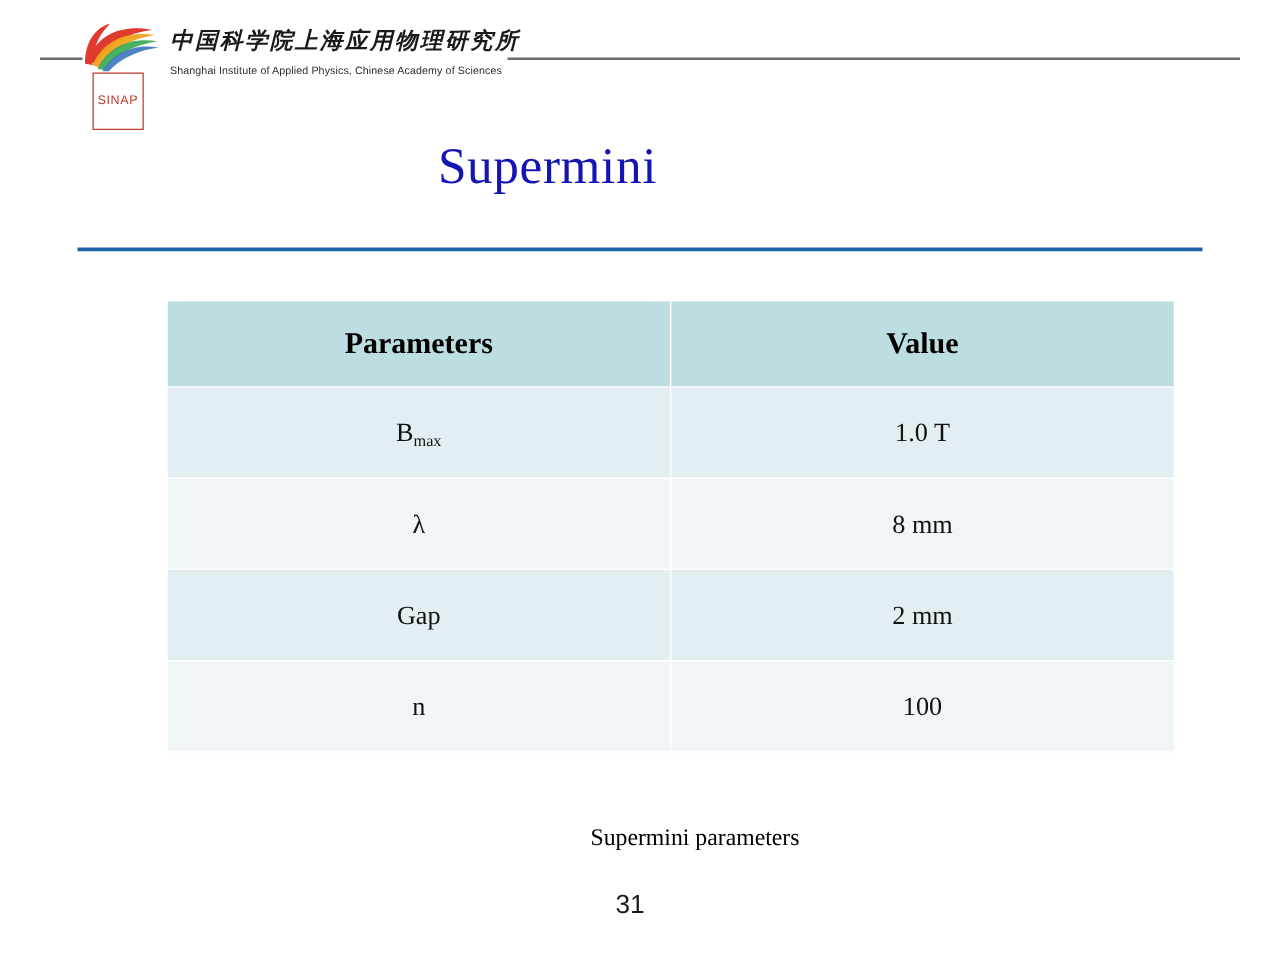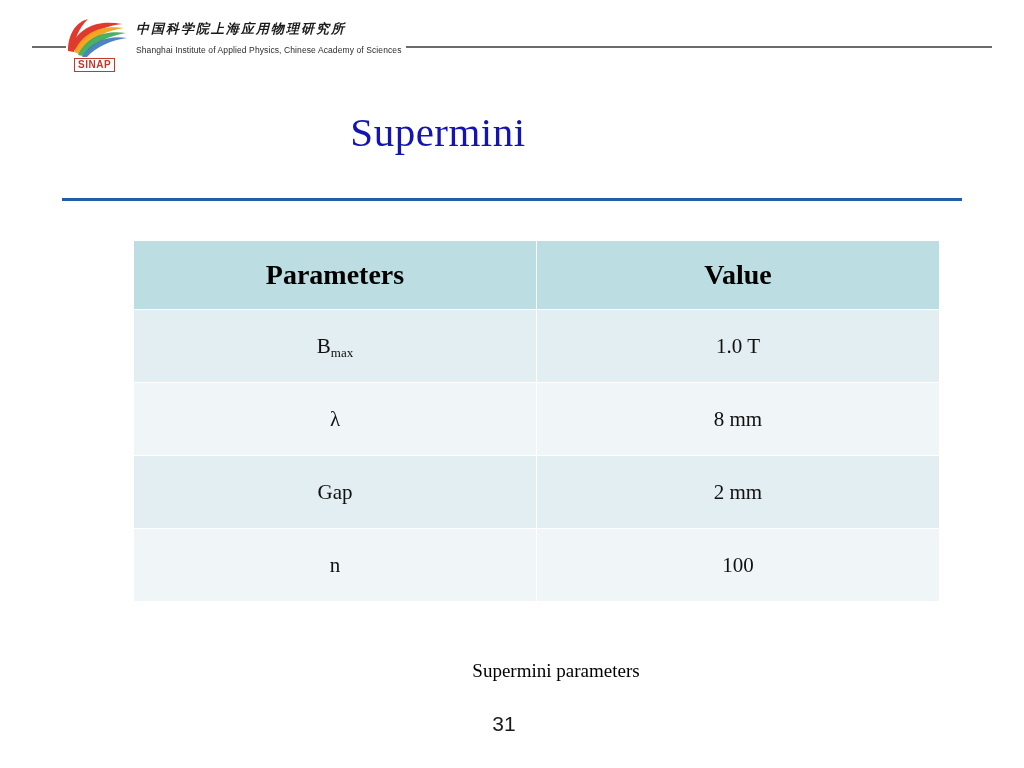--- a/index.html
+++ b/index.html
@@ -49,34 +49,34 @@
   }
   .logo-mark svg {
     display: block;
   }
   .logo-sinap {
     position: absolute;
     left: 8px;
     top: 40px;
     font-family: "Liberation Sans", sans-serif;
     font-size: 10px;
-    font-weight: bold;
+    font-weight: normal;
     letter-spacing: 0.5px;
     color: #c0392b;
     border: 1px solid #c0392b;
-    padding: 0 3px;
+    padding: 16px 3px;
     line-height: 12px;
   }
   .logo-text {
     padding-left: 8px;
     padding-top: 2px;
   }
   .logo-cn {
     font-family: "Liberation Serif", serif;
-    font-size: 13px;
+    font-size: 18px;
     font-weight: bold;
     color: #1a1a1a;
     letter-spacing: 2px;
     font-style: italic;
     white-space: nowrap;
   }
   .logo-en {
     font-family: "Liberation Sans", sans-serif;
     font-size: 8.5px;
     color: #2b2b2b;
@@ -118,21 +118,21 @@
   .param-table th,
   .param-table td {
     border: 1px solid #ffffff;
     text-align: center;
     vertical-align: middle;
   }
   .param-table thead th {
     height: 66px;
     background: #bcdde1;
     font-family: "Liberation Serif", serif;
-    font-size: 28px;
+    font-size: 24px;
     font-weight: bold;
     color: #000000;
   }
   .param-table tbody td {
     height: 70px;
     font-family: Liberation Serif, serif;
     font-size: 21px;
     color: #111111;
   }
   .param-table tbody tr:nth-child(odd) td {

